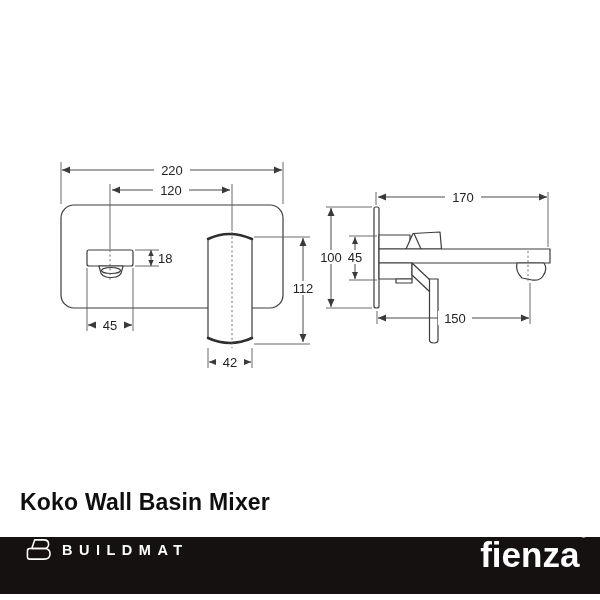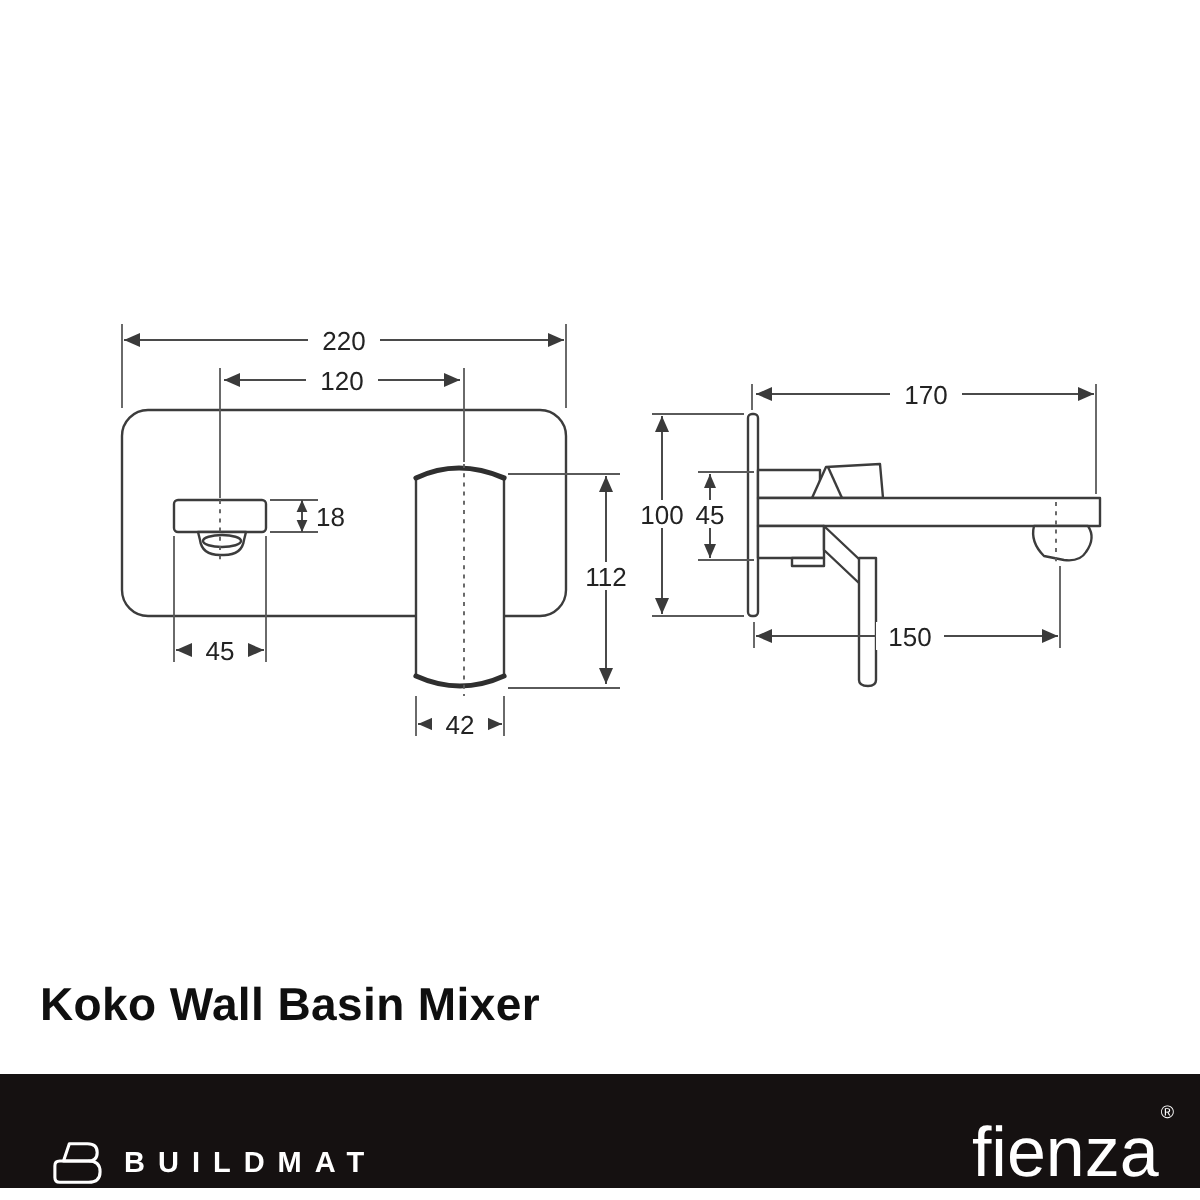--- a/index.html
+++ b/index.html
@@ -27,30 +27,30 @@
     font-size:13px;fill:#232323;text-anchor:middle;
   }
   svg.drawing .dim text.start{text-anchor:start;}
   .title{
     position:absolute;left:20px;top:489px;
     font-size:23px;font-weight:700;color:#0f0f0f;letter-spacing:.2px;
   }
   .footer{
     position:absolute;left:0;top:537px;width:600px;height:57px;
     background:#151111;
-    display:flex;align-items:flex-end;justify-content:space-between;
+    display:flex;align-items:flex-start;justify-content:space-between;
     box-sizing:border-box;padding:0 14px 0 24px;
   }
   .brand{display:flex;align-items:center;gap:9px;}
   .bicon{display:block;}
   .bname{
     color:#ffffff;font-size:14.5px;font-weight:700;
     letter-spacing:6.5px;white-space:nowrap;
   }
-  .fienza{color:#ffffff;font-size:35px;font-weight:400;line-height:1;white-space:nowrap;}
+  .fienza{color:#ffffff;font-size:35px;font-weight:700;line-height:1;white-space:nowrap;}
   .fienza sup{font-size:9px;position:relative;top:-16px;left:1px;}
 </style>
 </head>
 <body>
 
 <div class="page">
 
   <svg class="drawing" width="600" height="470" viewBox="0 0 600 470">
 
     <g class="fix">

